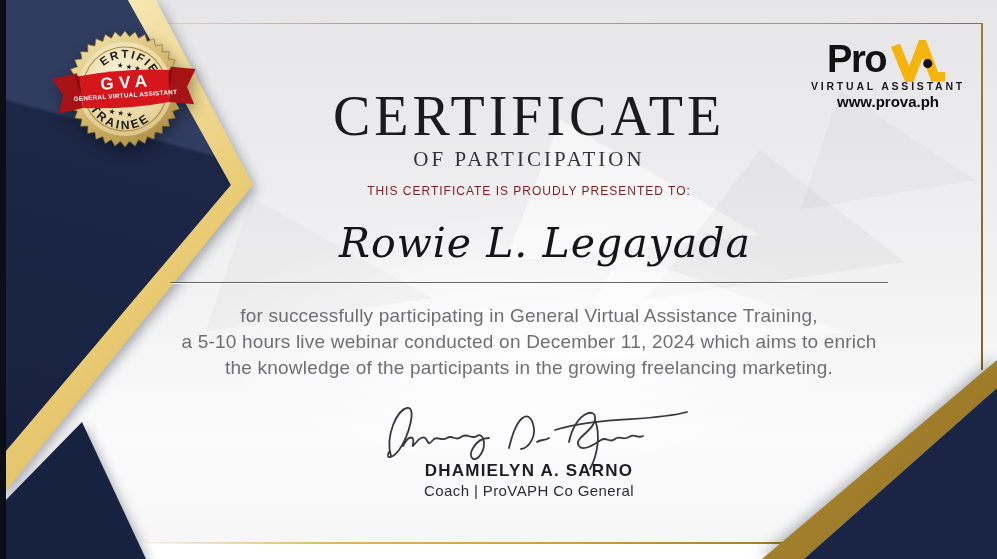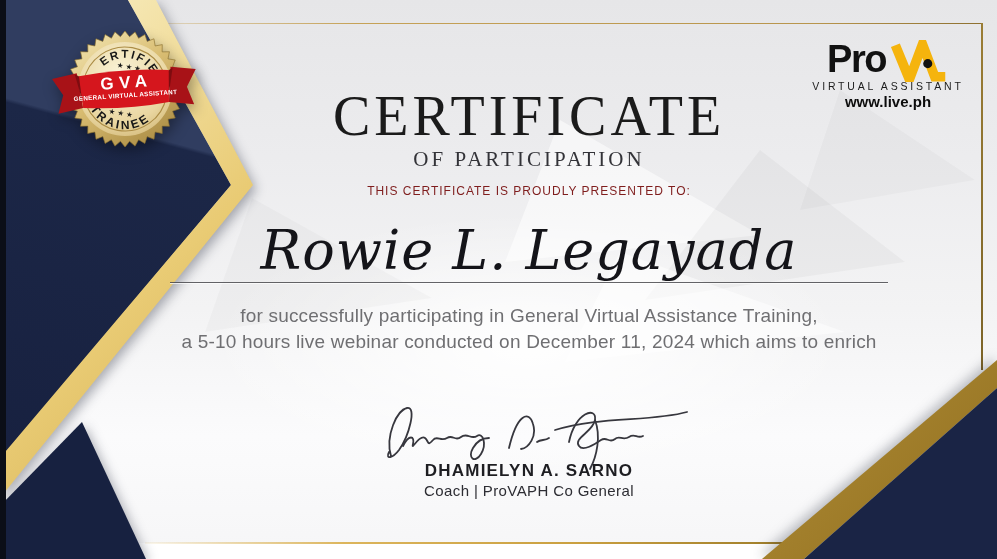--- a/index.html
+++ b/index.html
@@ -46,34 +46,34 @@
 
   
   .seal{left:42px;top:24px;width:170px;height:148px;
     filter:drop-shadow(2px 5px 7px rgba(0,0,0,.38));}
 
   
   .logo{left:808px;top:38px;width:160px;text-align:center;color:#101010;}
   .logo-row{display:flex;align-items:center;justify-content:center;height:42px;}
   .logo-pro{font-size:38px;font-weight:800;letter-spacing:-1.5px;line-height:40px;color:#121212;}
   .logo-mark{width:60px;height:42px;margin-left:3px;margin-top:3px;}
-  .logo-tag{font-size:10.5px;font-weight:normal;letter-spacing:2.8px;margin-top:0;color:#1c1c1c;white-space:nowrap;}
+  .logo-tag{font-size:10.5px;font-weight:bold;letter-spacing:2.8px;margin-top:0;color:#1c1c1c;white-space:nowrap;}
   .logo-site{font-size:15px;font-weight:bold;margin-top:1px;color:#0c0c0c;}
   .sr{position:absolute;width:1px;height:1px;overflow:hidden;clip-path:inset(50%);}
 
   
   .content{left:170px;top:0;width:718px;text-align:center;}
   .title{position:absolute;left:0;width:100%;top:84px;
     font-family:"Liberation Serif",serif;font-size:56px;letter-spacing:4px;color:#1b1b1b;}
   .subtitle{position:absolute;left:0;width:100%;top:147px;
     font-family:Liberation Serif, serif;font-size:21px;letter-spacing:3px;color:#333338;}
   .presented{position:absolute;left:0;width:100%;top:184px;
     font-size:12px;font-weight:400;letter-spacing:1px;color:#7f1d1d;}
-  .name{position:absolute;left:0;width:100%;top:219px;
-    font-family:"DejaVu Serif",serif;font-style:italic;font-size:54px;letter-spacing:1px;color:#141419;}
+  .name{position:absolute;left:16px;width:100%;top:219px;
+    font-family:"DejaVu Serif",serif;font-style:italic;font-size:41px;letter-spacing:1px;color:#141419;}
   .rule{position:absolute;left:0;top:282px;width:718px;height:1px;background:#4a4a4e;opacity:.85;
     box-shadow:0 1px 0 rgba(255,255,255,.8);}
   .body-text{position:absolute;left:0;width:100%;top:303px;
     font-size:19px;line-height:26px;color:#6f6f72;letter-spacing:.2px;}
   .sig-svg{position:absolute;left:199px;top:392px;width:330px;height:82px;}
   .signatory{position:absolute;left:0;width:100%;top:461px;
     font-size:17px;font-weight:bold;letter-spacing:1.2px;color:#1e1e22;}
   .role{position:absolute;left:0;width:100%;top:482px;
     font-size:15px;letter-spacing:.4px;color:#2d2d33;}
 </style>
@@ -146,32 +146,33 @@
 <div class="abs logo">
   <div class="logo-row">
     <span class="logo-pro">Pro</span>
     <span class="sr">VA</span>
     <svg class="logo-mark" viewBox="0 0 64 48">
       <path d="M5,6 L21,45 L36,5 L50,42 L62,42" fill="none" stroke="#F5B40D" stroke-width="11" stroke-miterlimit="10"></path>
       <circle cx="42" cy="27" r="5.2" fill="#121212"></circle>
     </svg>
   </div>
   <div class="logo-tag">VIRTUAL ASSISTANT</div>
-  <div class="logo-site">www.live.ph</div>
+  <div class="logo-site">www.prova.ph</div>
 </div>
 
 <div class="abs content">
   <div class="title">CERTIFICATE</div>
   <div class="subtitle">OF PARTICIPATION</div>
   <div class="presented">THIS CERTIFICATE IS PROUDLY PRESENTED TO:</div>
   <div class="name">Rowie L. Legayada</div>
   <div class="rule"></div>
   <div class="body-text">
     <div>for successfully participating in General Virtual Assistance Training,</div>
     <div>a 5-10 hours live webinar conducted on December 11, 2024 which aims to enrich</div>
+    <div>the knowledge of the participants in the growing freelancing marketing.</div>
   </div>
 
   <svg class="sig-svg" viewBox="0 0 330 82">
     <g fill="none" stroke="#22222a" stroke-width="1.8" stroke-linecap="round" opacity=".9">
       <path d="M22,64 C16,44 28,18 38,16 C48,14 40,44 30,58 C24,66 16,68 20,60"></path>
       <path d="M34,54 C40,42 46,44 44,52 C42,60 50,42 56,46 C60,49 58,55 64,48 C68,43 72,50 78,46 C84,42 86,50 92,45 C98,40 102,48 108,44 C114,40 118,52 112,62 C106,72 98,66 104,56 C108,49 114,46 120,46"></path>
       <path d="M140,56 C148,22 160,18 164,32 C168,44 160,56 152,57"></path>
       <path d="M168,50 C172,47 176,49 180,46"></path>
       <path d="M200,50 C206,20 228,14 226,28 C224,40 204,46 210,54 C214,60 226,52 232,48 C238,44 240,52 246,47 C250,43 254,49 260,45 C266,41 268,47 274,44"></path>
       <path d="M186,38 C230,24 282,30 318,20"></path>

